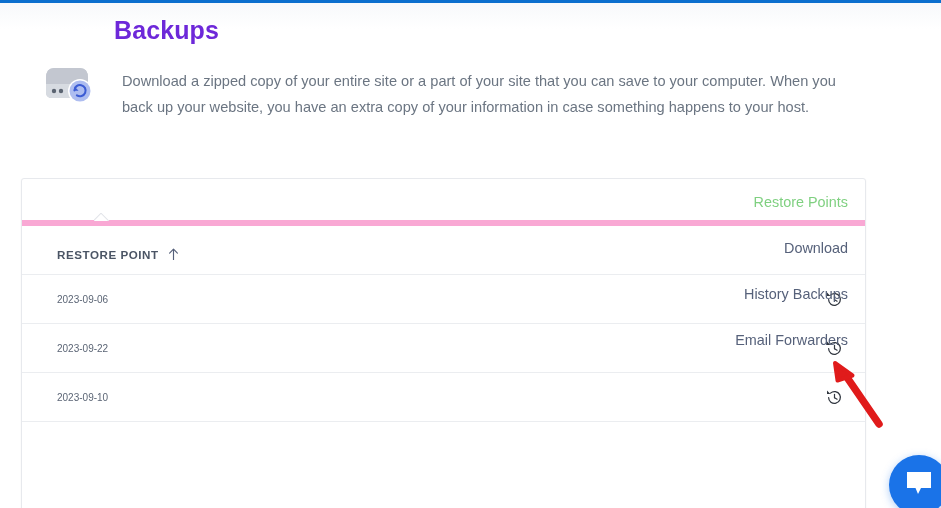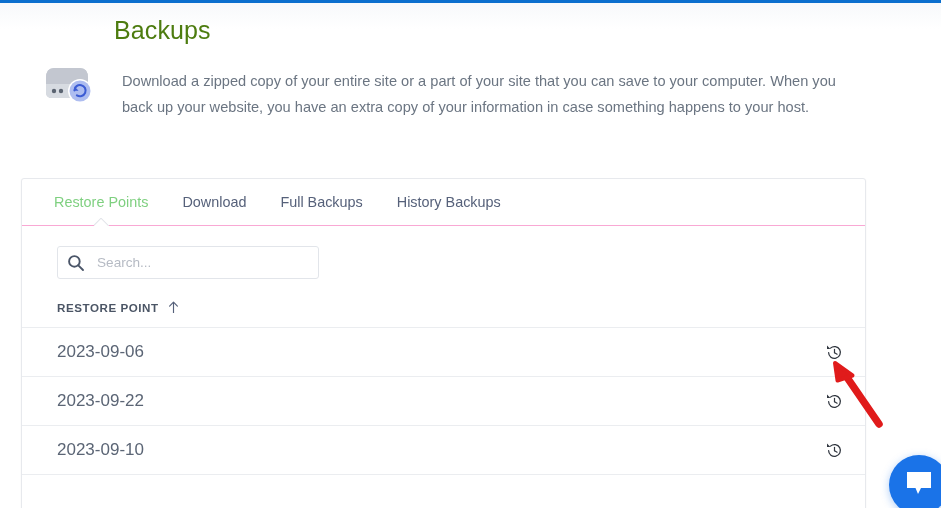--- a/index.html
+++ b/index.html
@@ -40,22 +40,22 @@
   
   .page-header {
     position: absolute;
     top: 14px; left: 0;
     width: 900px;
   }
   .page-title {
     position: absolute;
     left: 114px; top: 0;
     font-size: 25px;
-    font-weight: 400;
-    color: #4d7c0f;
+    font-weight: 700;
+    color: #6d28d9;
     letter-spacing: .1px;
     line-height: 32px;
     white-space: nowrap;
   }
 
   .header-icon {
     position: absolute;
     left: 36px; top: 44px;
     width: 62px; height: 48px;
   }
@@ -80,24 +80,25 @@
     border: 1px solid #e7e9ed;
     border-radius: 3px;
     box-shadow: 0 1px 2px rgba(20,30,50,.05);
     overflow: hidden;
   }
 
   
   .tabs {
     position: relative;
     height: 47px;
-    border-bottom: 1px solid #f9a8d4;
+    border-bottom: 6px solid #f9a8d4;
     display: flex;
-    align-items: flex-start;
+    align-items: flex-end;
     padding-left: 15px;
+    flex-direction: column;
   }
   .tab {
     font-size: 14.4px;
     color: #56617a;
     padding: 0 17px;
     line-height: 46px;
     white-space: nowrap;
     cursor: pointer;
     user-select: none;
   }
@@ -167,21 +168,21 @@
     border-bottom: 1px solid #ebedf0;
     white-space: nowrap;
     margin-top: 11px;
   }
   .th-inner { display: inline-flex; align-items: center; gap: 9px; cursor: pointer; }
   .sort-arrow { display: inline-block; width: 11px; height: 13px; }
 
   .table tbody td {
     border-bottom: 1px solid #ebedf0;
     height: 49px;
-    font-size: 17px;
+    font-size: 10px;
     color: #5b6575;
     padding-left: 35px;
     vertical-align: middle;
   }
   .table tbody td.action-cell {
     padding-left: 0;
     padding-right: 22px;
     text-align: right;
     width: 60px;
   }
@@ -245,36 +246,25 @@
     </div>
 
     <div class="page-desc">Download a zipped copy of your entire site or a part of your site that you can save to your computer. When you back up your website, you have an extra copy of your information in case something happens to your host.</div>
   </div>
 
   <div class="card">
 
     <div class="tabs">
       <div class="tab active">Restore Points</div>
       <div class="tab">Download</div>
-      <div class="tab">Full Backups</div>
       <div class="tab">History Backups</div>
+      <div class="tab">Email Forwarders</div>
       <div class="tab-caret"></div>
     </div>
 
-    <div class="search-row">
-      <div class="search-box">
-        <span class="search-icon">
-          <svg viewBox="0 0 18 18" width="18" height="18">
-            <circle cx="7.4" cy="7.4" r="5.3" fill="none" stroke="#4a5568" stroke-width="1.9"></circle>
-            <line x1="11.3" y1="11.3" x2="16" y2="16" stroke="#4a5568" stroke-width="1.9" stroke-linecap="round"></line>
-          </svg>
-        </span>
-        <input class="search-input" type="text" placeholder="Search..." style="">
-      </div>
-    </div>
 
     <table class="table">
       <thead>
         <tr>
           <th>
             <span class="th-inner">
               <span>RESTORE POINT</span>
               <span class="sort-arrow">
                 <svg viewBox="0 0 11 13" width="11" height="13">
                   <line x1="5.5" y1="12" x2="5.5" y2="1.4" stroke="#55607a" stroke-width="1.15"></line>

